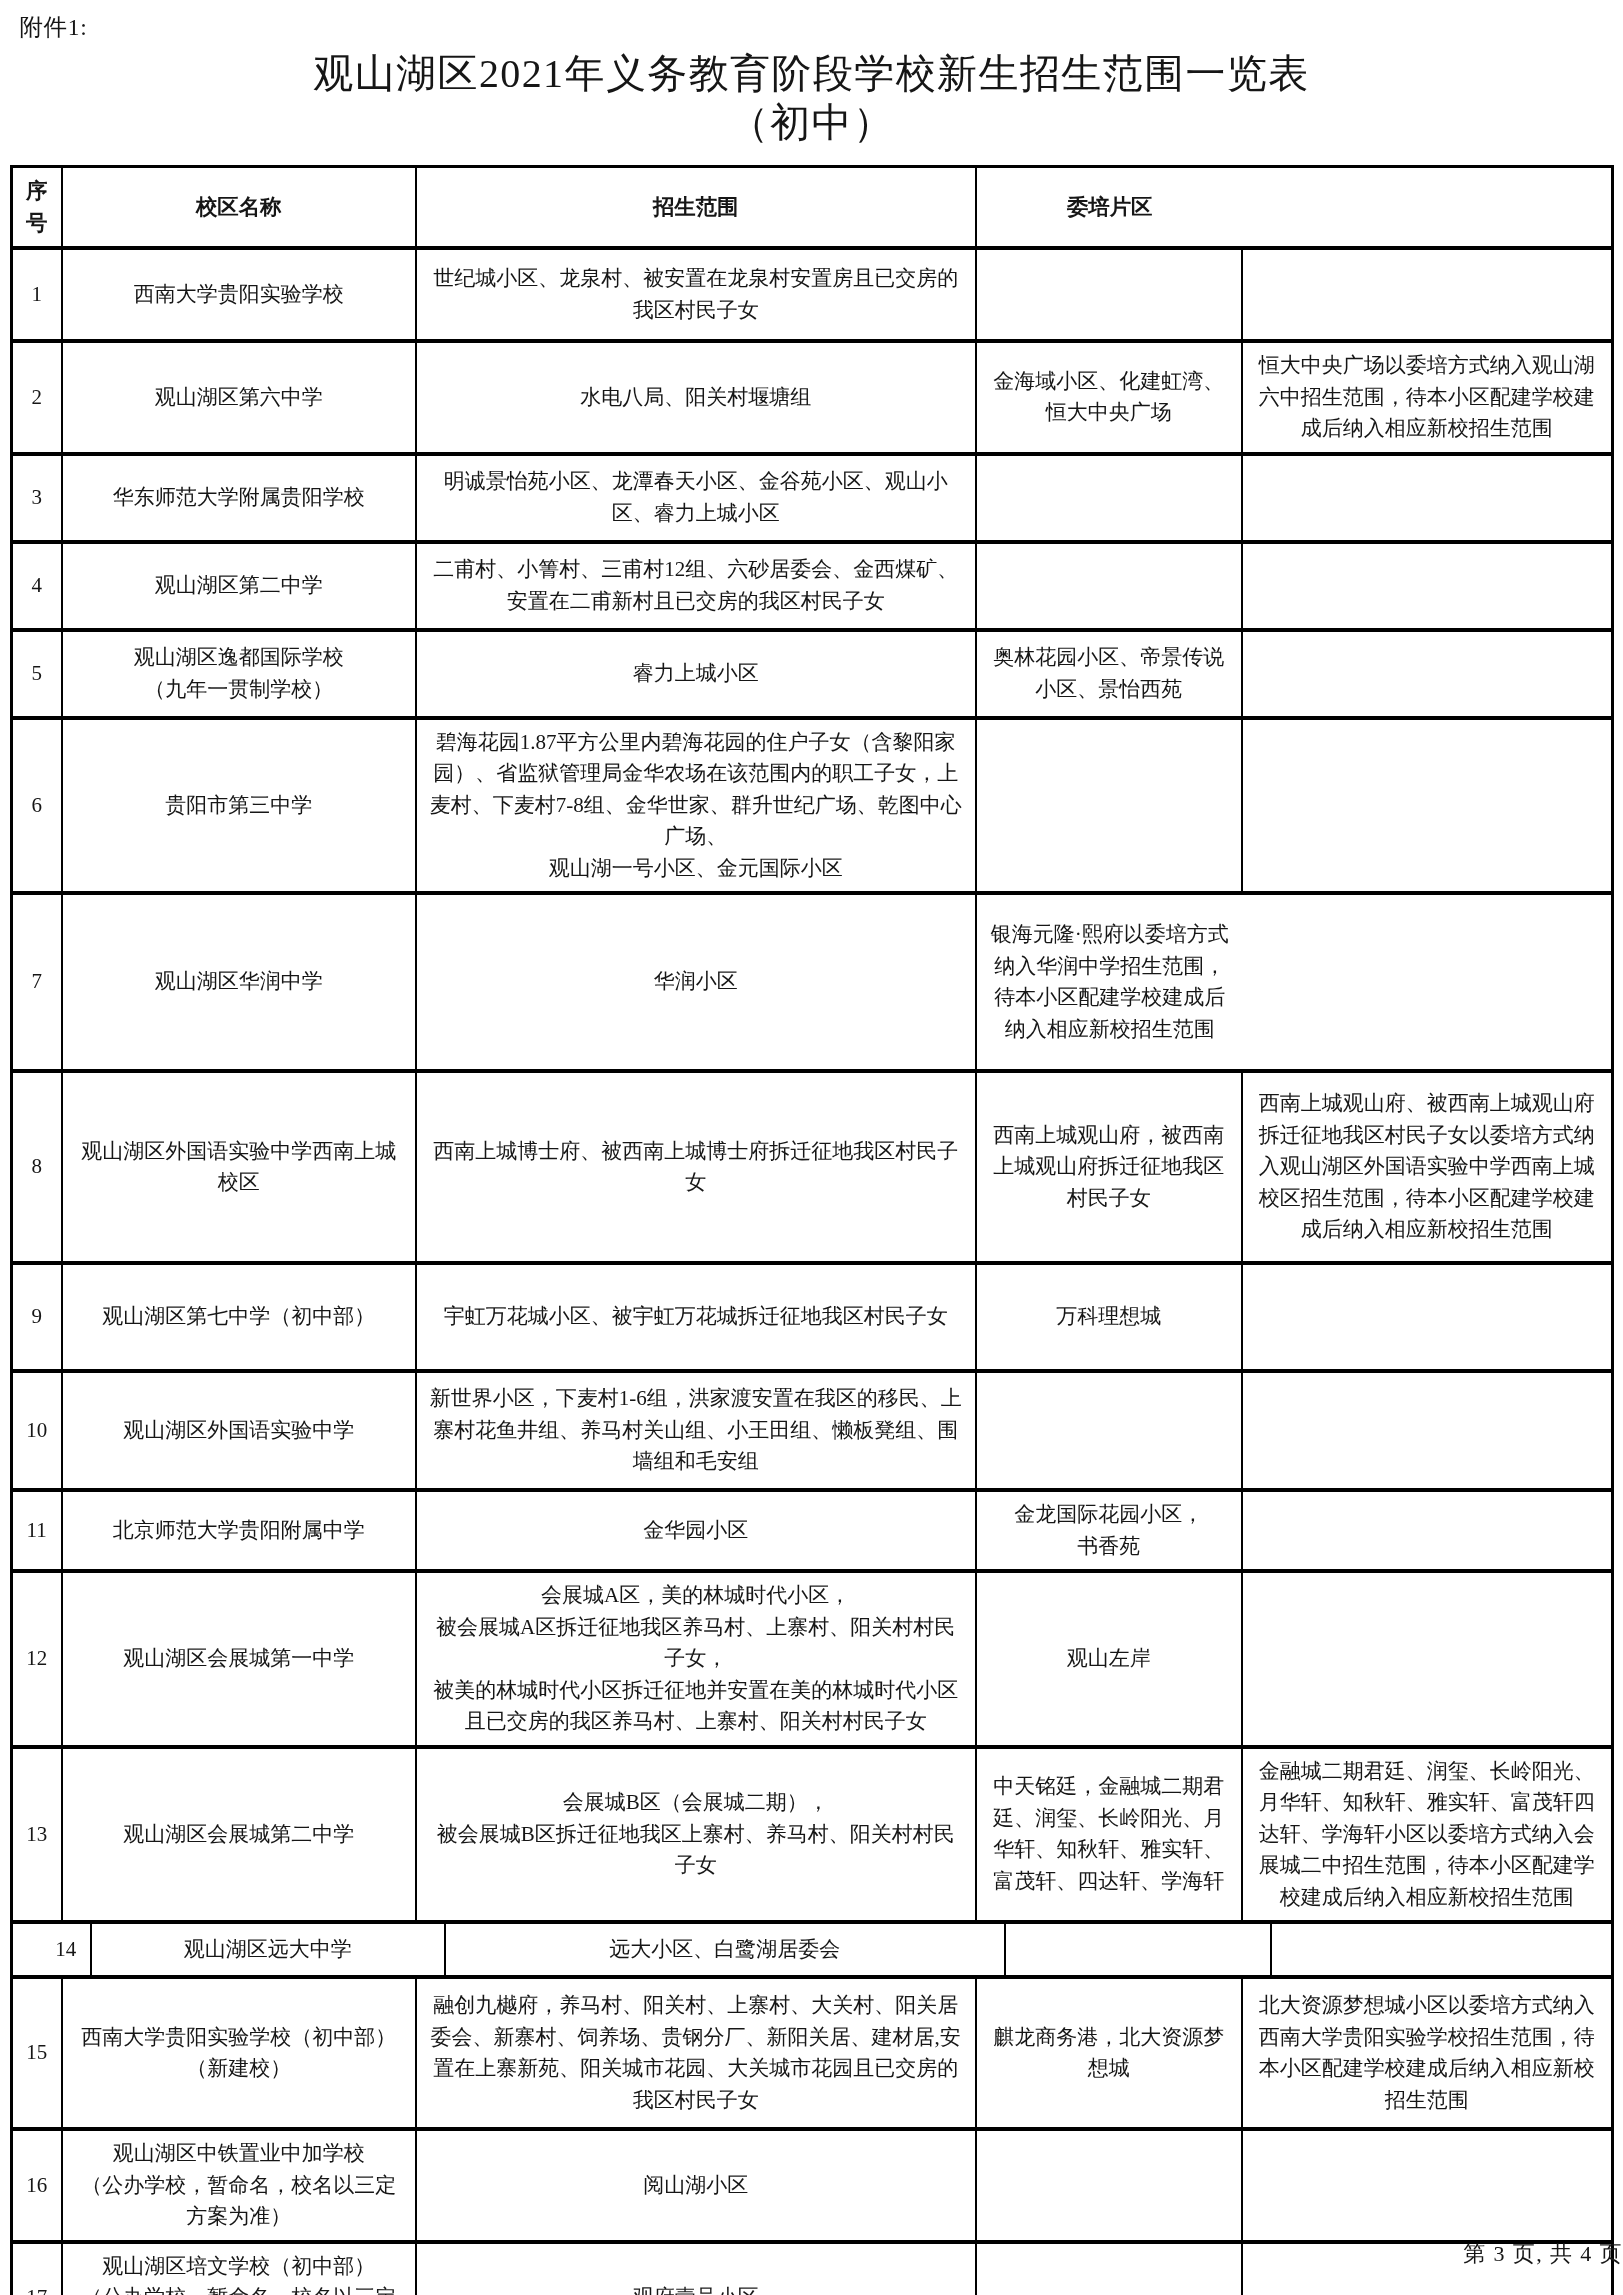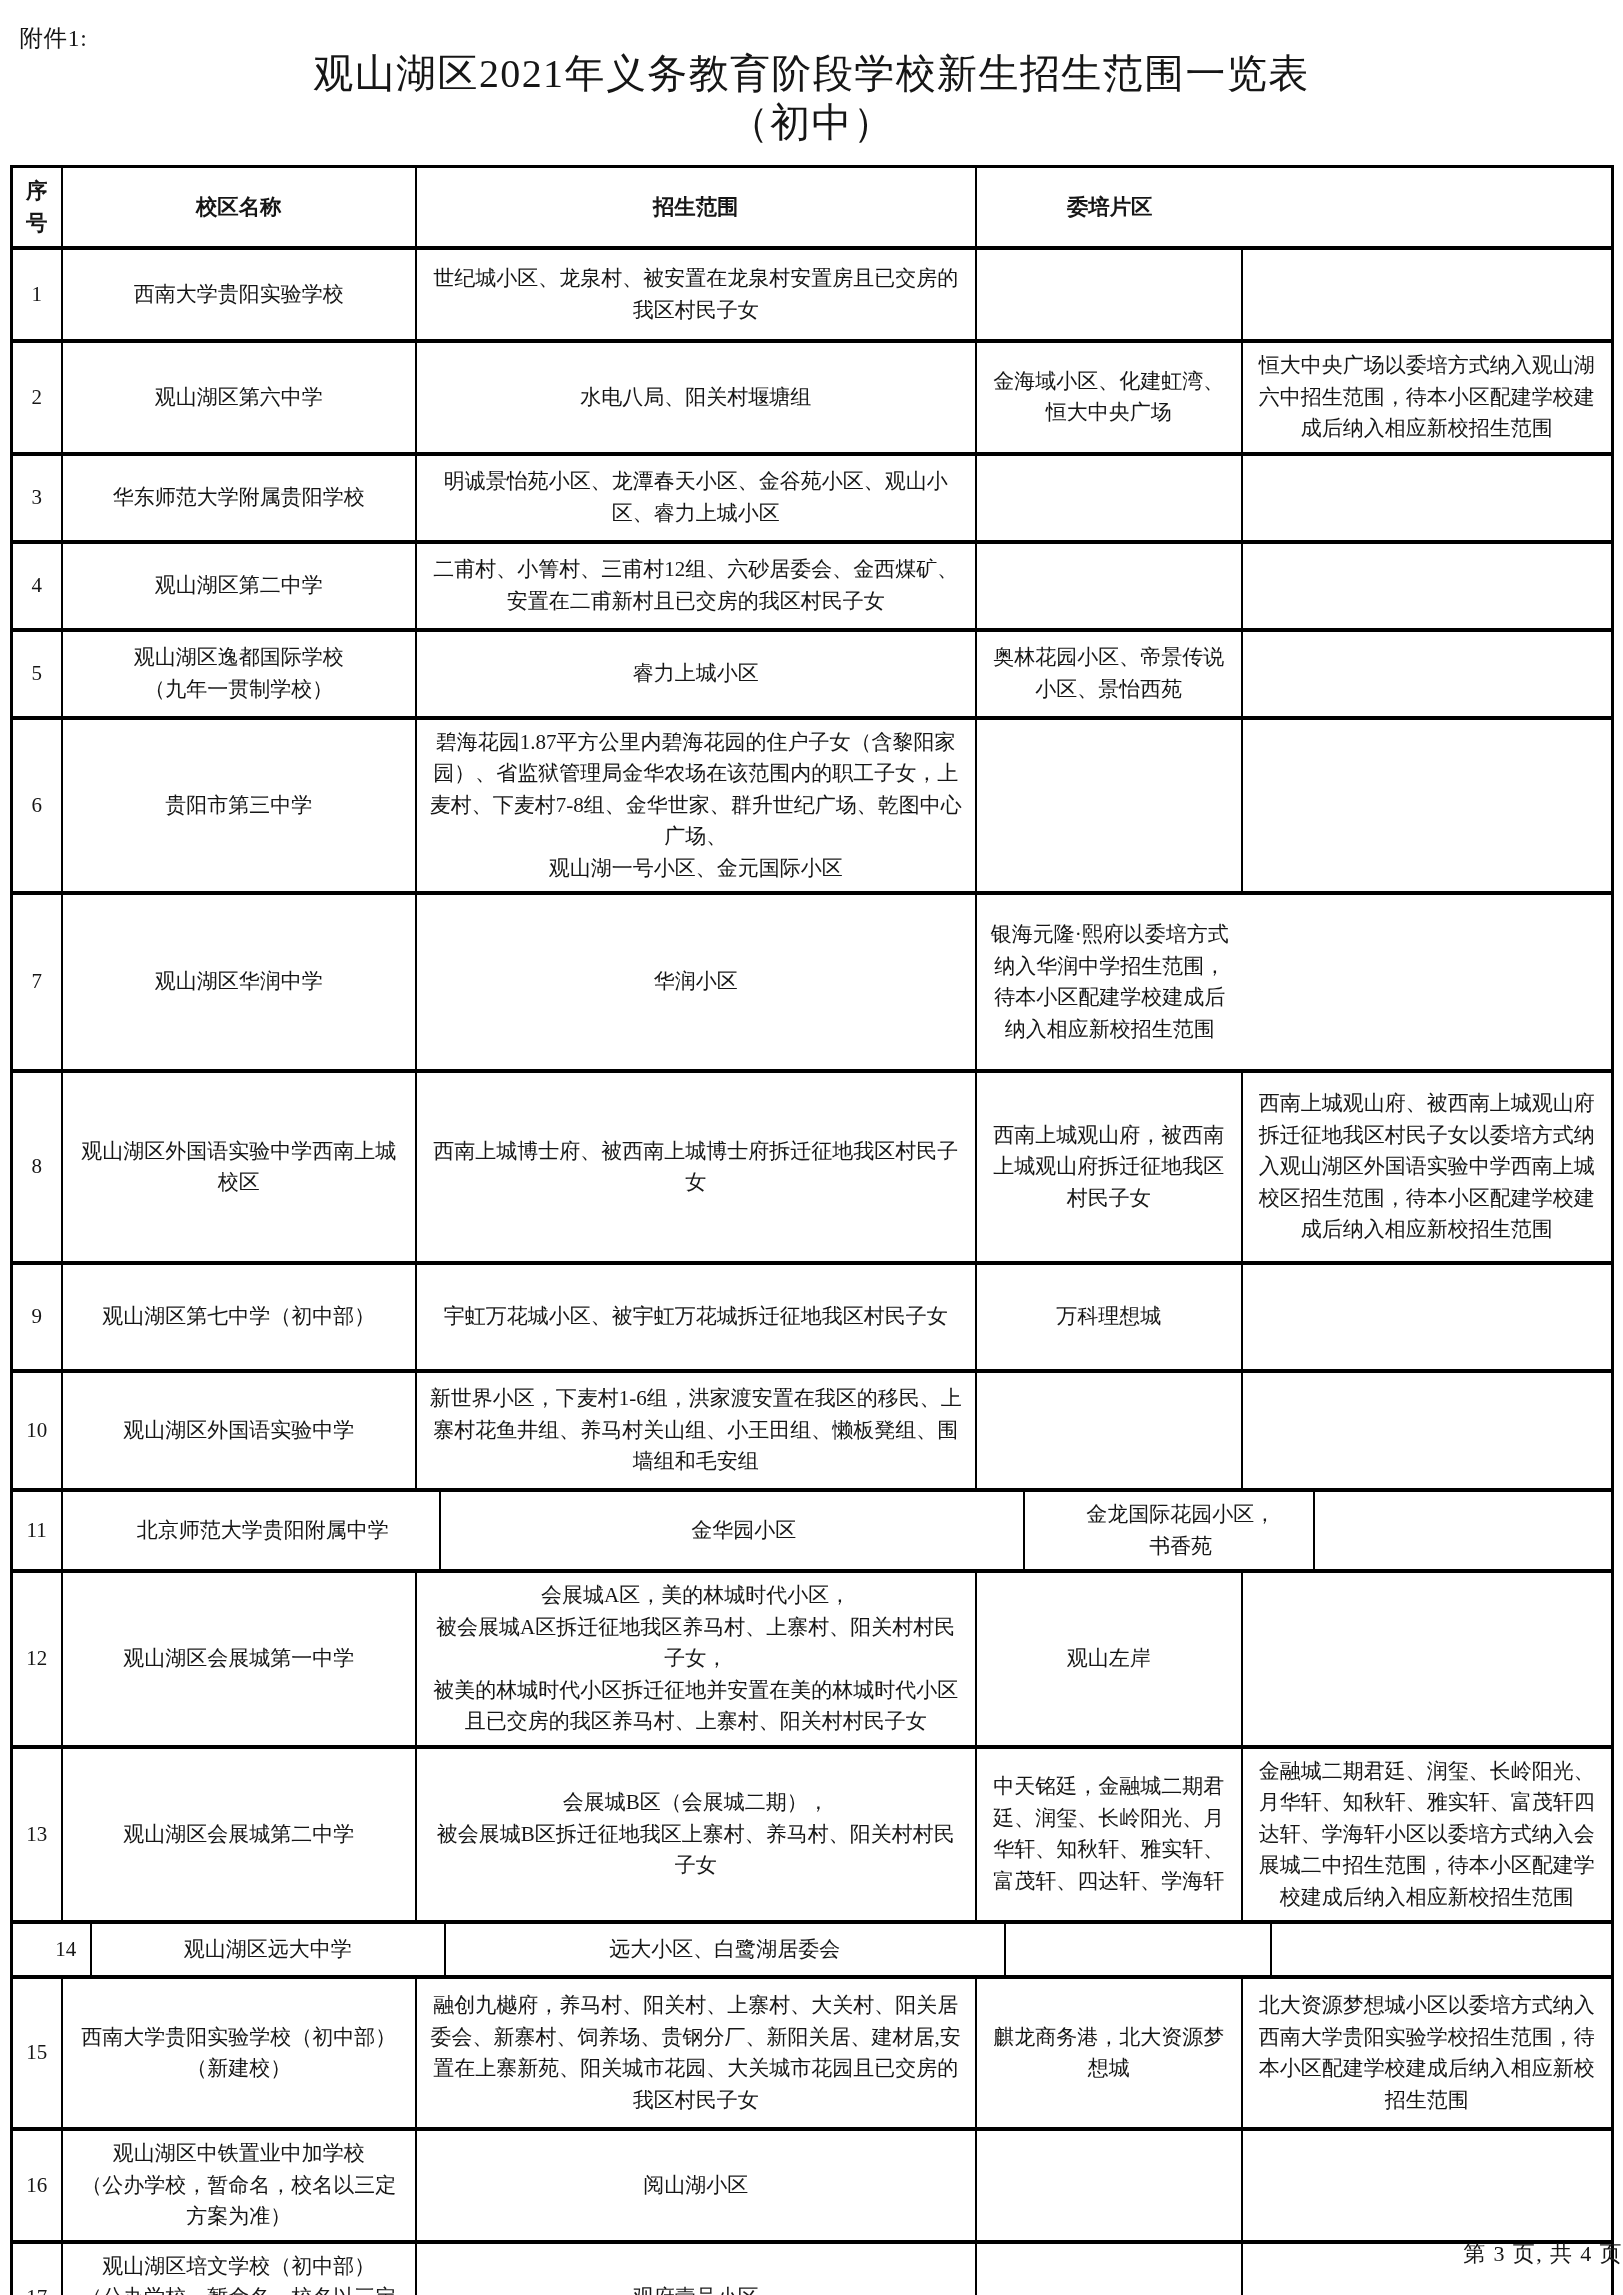--- a/index.html
+++ b/index.html
@@ -5,21 +5,21 @@
   html,body{margin:0;padding:0;}
   body{
     width:1623px;height:2295px;
     background:#ffffff;
     font-family:"Liberation Serif","DejaVu Serif",serif;
     color:#161616;
     position:relative;
   }
   .attachment{
     position:absolute;left:19.4px;top:11px;
-    font-size:23.5px;letter-spacing:0.7px;margin-top:11px;
+    font-size:23.5px;letter-spacing:0.7px;
   }
   .title{
     margin:0;padding-top:50px;
     text-align:center;
     font-size:40px;font-weight:normal;
     line-height:1.22;
     letter-spacing:1.4px;
   }
   .table{
     position:absolute;left:9.7px;top:165px;
@@ -51,21 +51,21 @@
   }
   .t-row{min-height:89px;}
   .t-row:nth-child(3){min-height:84px;}
   .t-row:nth-child(4){min-height:84px;}
   .t-row:nth-child(5){min-height:84px;}
   .t-row:nth-child(6){min-height:163px;}
   .t-row:nth-child(7){min-height:174px;}
   .t-row:nth-child(8){min-height:188px;}
   .t-row:nth-child(9){min-height:104px;}
   .t-row:nth-child(10){min-height:115px;}
-  .t-row:nth-child(11){min-height:76px;gap:24px;}
+  .t-row:nth-child(11){min-height:76px;}
   .t-row:nth-child(12){min-height:148px;}
   .t-row:nth-child(13){min-height:152px;}
   .t-row:nth-child(14){min-height:51px;padding-left:29px;}
   .t-row:nth-child(15){min-height:148px;}
   .t-row:nth-child(16){min-height:90px;}
   .t-row:nth-child(17){min-height:90px;}
   .t-row:nth-child(18){min-height:104px;}
   .footer{
     position:absolute;left:0;top:2239px;
     width:100%;

